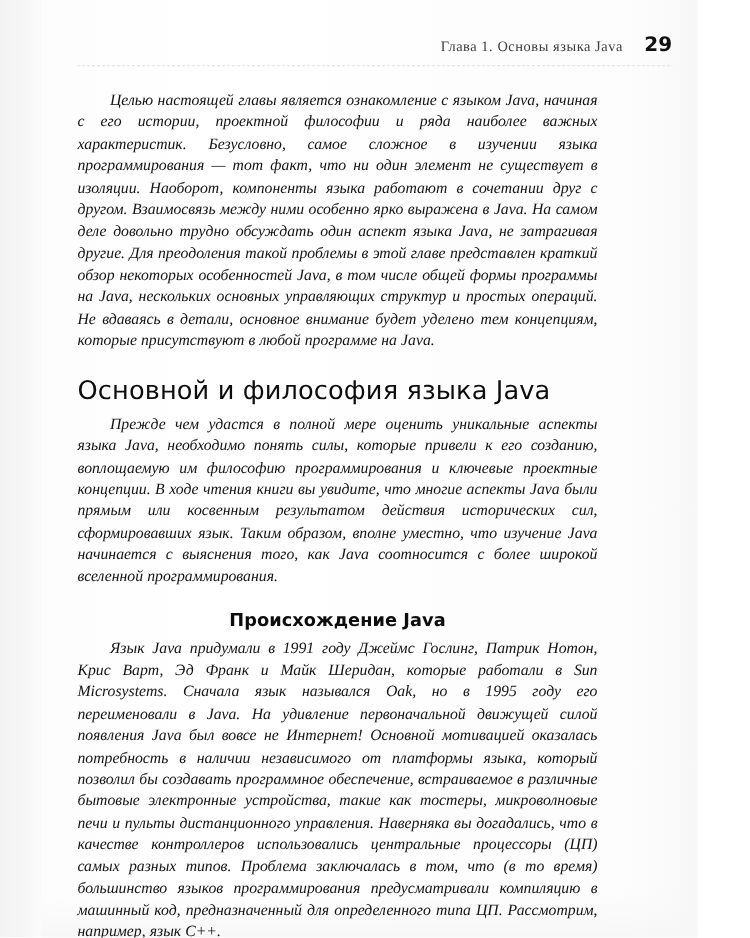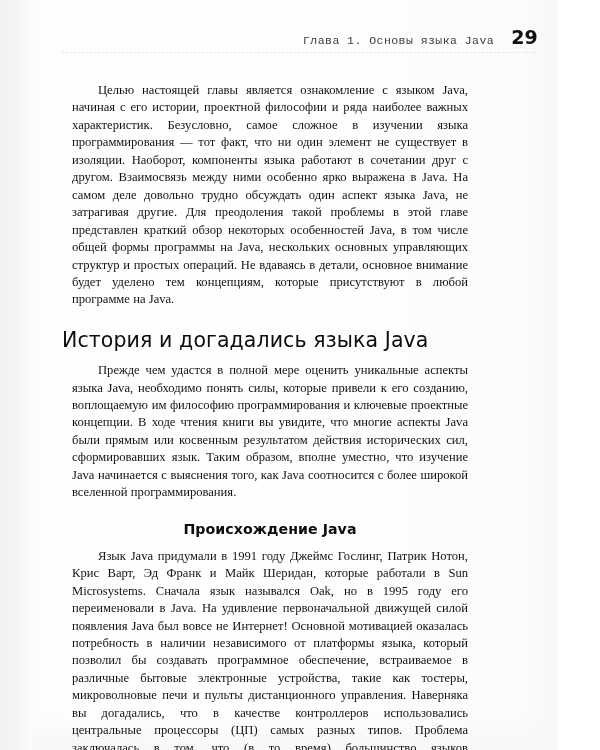--- a/index.html
+++ b/index.html
@@ -64,29 +64,29 @@
     position: absolute;
     top: 26px;
     left: 60px;
     right: 62px;
     display: flex;
     justify-content: flex-end;
     align-items: baseline;
     gap: 17px;
   }
   .running-head-title {
-    font-family: Liberation Mono, monospace;
+    font-family: Liberation Serif, serif;
     font-size: 11.5px;
     letter-spacing: 0.45px;
     color: #3c3c3c;
     white-space: nowrap;
   }
   .running-head-folio {
     font-family: "DejaVu Sans", "Liberation Sans", sans-serif;
-    font-size: 19px;
+    font-size: 16px;
     font-weight: 700;
     color: #111111;
     letter-spacing: 0.2px;
   }
   .head-rule {
     position: absolute;
     top: 52px;
     left: 62px;
     right: 62px;
     height: 1px;
@@ -100,28 +100,29 @@
 
   
   .column {
     position: absolute;
     top: 72px;
     left: 62px;
     width: 416px;
   }
 
   p.body-text {
-    margin: 10px;
+    margin: 0;
     font-size: 12.6px;
     line-height: 17.45px;
     text-align: justify;
     text-indent: 26px;
     text-justify: inter-word;
     word-spacing: 0.1px;
     color: #131313;
+    font-style: italic;
   }
 
   
   h1.section-title {
     margin: 19px 0 6px 0;
     font-family: "DejaVu Sans", "Liberation Sans", sans-serif;
     font-weight: 400;
     font-size: 20.5px;
     letter-spacing: 0.1px;
     color: #0d0d0d;
@@ -153,21 +154,21 @@
       <span class="running-head-title">Глава 1. Основы языка Java</span>
       <span class="running-head-folio">29</span>
     </div>
 
     <div class="head-rule"></div>
 
     <div class="column">
 
       <p class="body-text">Целью настоящей главы является ознакомление с языком Java, начиная с его истории, проектной философии и ряда наиболее важных характеристик. Безусловно, самое сложное в изучении языка программирования — тот факт, что ни один элемент не существует в изоляции. Наоборот, компоненты языка работают в сочетании друг с другом. Взаимосвязь между ними особенно ярко выражена в Java. На самом деле довольно трудно обсуждать один аспект языка Java, не затрагивая другие. Для преодоления такой проблемы в этой главе представлен краткий обзор некоторых особенностей Java, в том числе общей формы программы на Java, нескольких основных управляющих структур и простых операций. Не вдаваясь в детали, основное внимание будет уделено тем концепциям, которые присутствуют в любой программе на Java.</p>
 
-      <h1 class="section-title">История и догадались языка Java</h1>
+      <h1 class="section-title">Основной и философия языка Java</h1>
 
       <p class="body-text">Прежде чем удастся в полной мере оценить уникальные аспекты языка Java, необходимо понять силы, которые привели к его созданию, воплощаемую им философию программирования и ключевые проектные концепции. В ходе чтения книги вы увидите, что многие аспекты Java были прямым или косвенным результатом действия исторических сил, сформировавших язык. Таким образом, вполне уместно, что изучение Java начинается с выяснения того, как Java соотносится с более широкой вселенной программирования.</p>
 
       <h2 class="subsection-title">Происхождение Java</h2>
 
       <p class="body-text">Язык Java придумали в 1991 году Джеймс Гослинг, Патрик Нотон, Крис Варт, Эд Франк и Майк Шеридан, которые работали в Sun Microsystems. Сначала язык назывался Oak, но в 1995 году его переименовали в Java. На удивление первоначальной движущей силой появления Java был вовсе не Интернет! Основной мотивацией оказалась потребность в наличии независимого от платформы языка, который позволил бы создавать программное обеспечение, встраиваемое в различные бытовые электронные устройства, такие как тостеры, микроволновые печи и пульты дистанционного управления. Наверняка вы догадались, что в качестве контроллеров использовались центральные процессоры (ЦП) самых разных типов. Проблема заключалась в том, что (в то время) большинство языков программирования предусматривали компиляцию в машинный код, предназначенный для определенного типа ЦП. Рассмотрим, например, язык C++.</p>
 
     </div>
   </div>
 </div>

